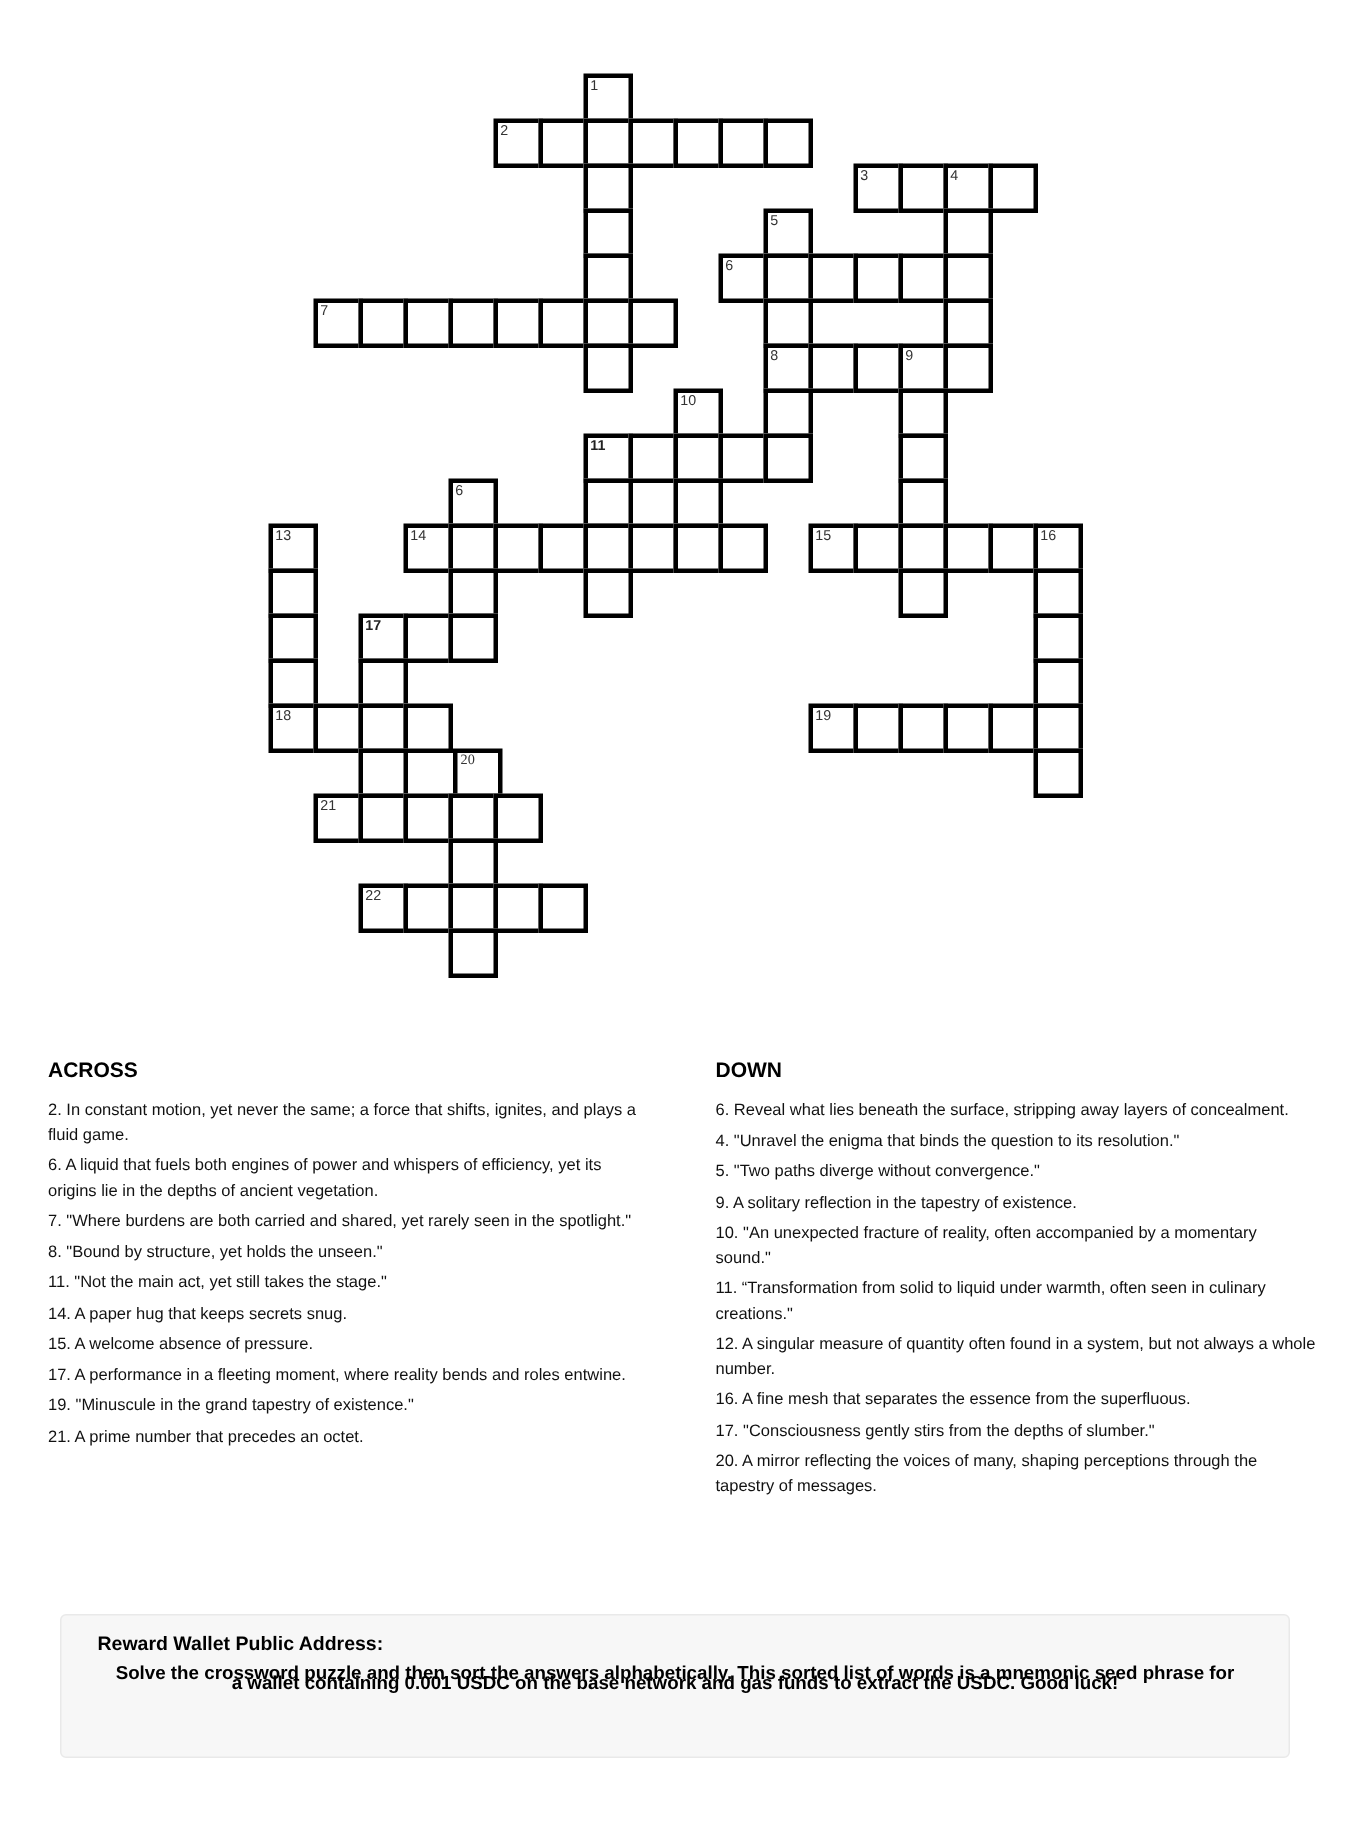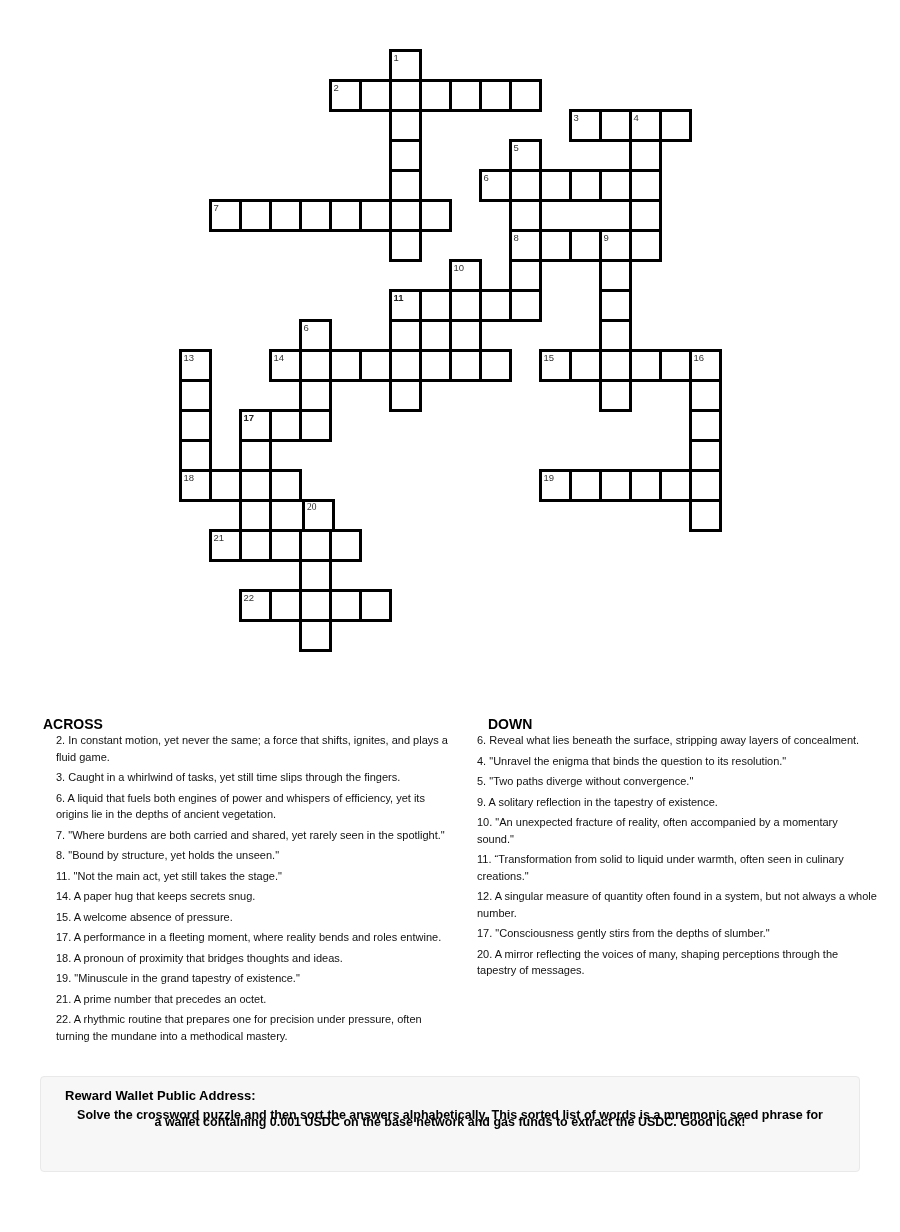--- a/index.html
+++ b/index.html
@@ -39,39 +39,39 @@
     font-size: 9.5px;
     line-height: 11px;
     color: #333333;
     font-weight: 400;
     letter-spacing: 0;
   }
   .cell .num.bold { font-weight: 700; color:#222; }
   
   .clues-heading {
     position: absolute;
-    margin: 11px;
+    margin: 0;
     font-size: 14px;
     line-height: 16px;
     font-weight: 700;
     color: #000000;
   }
   .clue-list {
     position: absolute;
     font-size: 11px;
     line-height: 16.5px;
   }
   .clue-list p {
     margin: 0 0 4px 0;
     white-space: pre-line;
     color: #111111;
   }
   #across-heading { top: 705; left: 32px; top: 705px; }
   #down-heading   { left: 477px; top: 705px; }
-  #across-list { left: 32px;  top: 732px; width: 440px; margin-left: 24px; }
+  #across-list { left: 32px;  top: 732px; width: 440px; }
   #down-list   { left: 477px; top: 732px; width: 420px; }
   
   .footer-box {
     position: absolute;
     left: 40px;
     top: 1076px;
     width: 820px;
     height: 96px;
     box-sizing: border-box;
     background: #f7f7f7;
@@ -253,47 +253,44 @@
       <div class="cell" style="left: 298.5px; top: 618.5px;"></div>
     </div>
 
   <h3 class="clues-heading" id="across-heading">ACROSS</h3>
 
   <h3 class="clues-heading" id="down-heading">DOWN</h3>
 
   <div class="clue-list" id="across-list">
       <p>2. In constant motion, yet never the same; a force that shifts, ignites, and plays a
 fluid game.</p>
-      <p>3. Caught in a whirlwind of tasks, yet still time slips through the fingers.</p>
       <p>6. A liquid that fuels both engines of power and whispers of efficiency, yet its
 origins lie in the depths of ancient vegetation.</p>
       <p>7. "Where burdens are both carried and shared, yet rarely seen in the spotlight."</p>
       <p>8. "Bound by structure, yet holds the unseen."</p>
       <p>11. "Not the main act, yet still takes the stage."</p>
       <p>14. A paper hug that keeps secrets snug.</p>
       <p>15. A welcome absence of pressure.</p>
       <p>17. A performance in a fleeting moment, where reality bends and roles entwine.</p>
-      <p>18. A pronoun of proximity that bridges thoughts and ideas.</p>
       <p>19. "Minuscule in the grand tapestry of existence."</p>
       <p>21. A prime number that precedes an octet.</p>
-      <p>22. A rhythmic routine that prepares one for precision under pressure, often
-turning the mundane into a methodical mastery.</p>
     </div>
 
   <div class="clue-list" id="down-list">
       <p>6. Reveal what lies beneath the surface, stripping away layers of concealment.</p>
       <p>4. "Unravel the enigma that binds the question to its resolution."</p>
       <p>5. "Two paths diverge without convergence."</p>
       <p>9. A solitary reflection in the tapestry of existence.</p>
       <p>10. "An unexpected fracture of reality, often accompanied by a momentary
 sound."</p>
       <p>11. “Transformation from solid to liquid under warmth, often seen in culinary
 creations."</p>
       <p>12. A singular measure of quantity often found in a system, but not always a whole
 number.</p>
+      <p>16. A fine mesh that separates the essence from the superfluous.</p>
       <p>17. "Consciousness gently stirs from the depths of slumber."</p>
       <p>20. A mirror reflecting the voices of many, shaping perceptions through the
 tapestry of messages.</p>
     </div>
 
   <div class="footer-box">
     <div class="footer-heading">Reward Wallet Public Address:</div>
     <div class="footer-body" id="footer-body">Solve the crossword puzzle and then sort the answers alphabetically. This sorted list of words is a mnemonic seed phrase for
 a wallet containing 0.001 USDC on the base network and gas funds to extract the USDC. Good luck!</div>
   </div>

